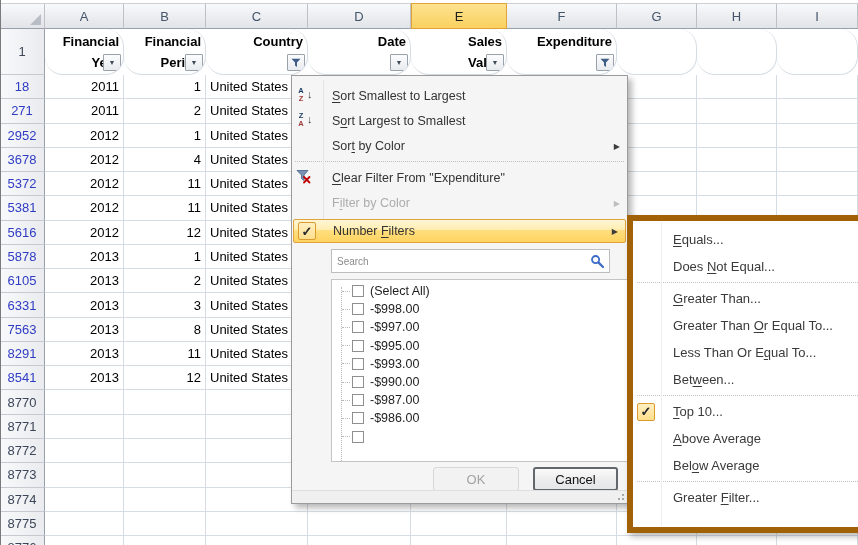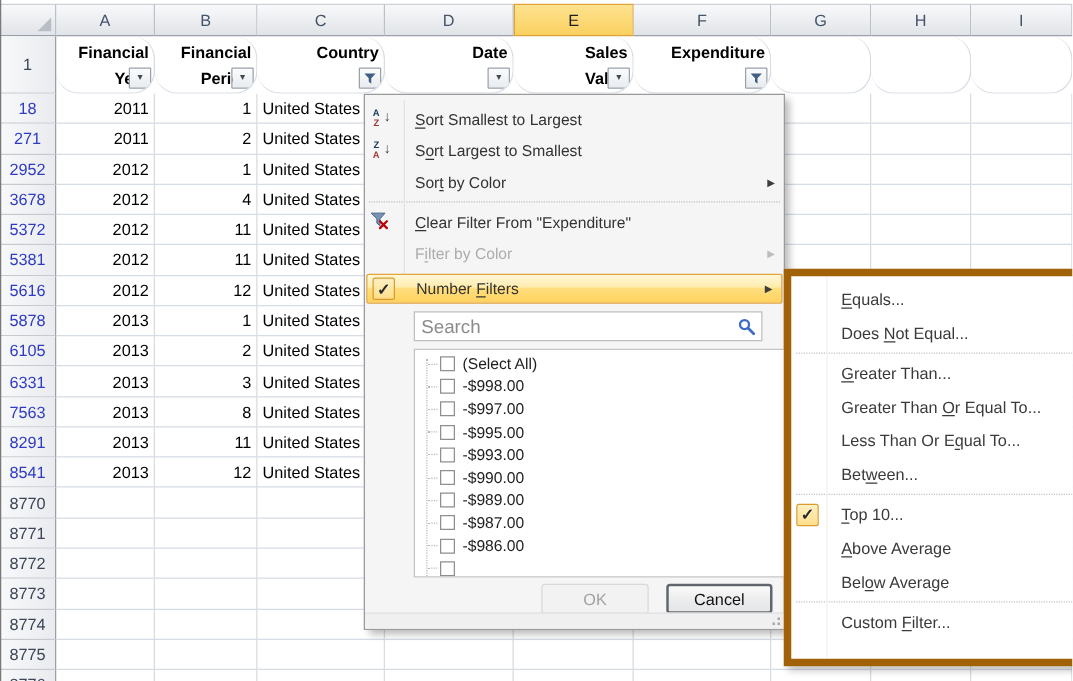--- a/index.html
+++ b/index.html
@@ -57,21 +57,21 @@
   .micon{position:absolute;left:4px;top:50%;transform:translateY(-50%);width:24px;height:18px;}
   .sorticon{display:flex;align-items:center;}
   .sorticon .letters{display:flex;flex-direction:column;font-size:7.5px;font-weight:bold;line-height:8px;
                      width:10px;text-align:center;}
   .sorticon .l1{color:#17375e;} .sorticon .l2{color:#9e3a38;}
   .sorticon .sarrow{font-size:11px;color:#3f3f3f;margin-left:1px;line-height:11px;}
 
   #fsearch{position:absolute;left:39px;top:173px;width:279px;height:24px;box-sizing:border-box;
            background:#fff;border:1px solid #bdbdbd;}
   #fsearch input{position:absolute;left:0;top:0;width:100%;height:100%;border:none;outline:none;
-                 box-sizing:border-box;padding:0 24px 0 5px;font-size:15px;color:#222;
+                 box-sizing:border-box;padding:0 24px 0 5px;font-size:10px;color:#222;
                  font-family:"Liberation Sans",sans-serif;background:transparent;}
   #fsearch input::placeholder{color:#8b8b8b;opacity:1;}
   #fsearch svg{position:absolute;right:4px;top:4px;}
 
   #vlist{position:absolute;left:39px;top:203px;width:330px;height:183px;box-sizing:border-box;
          background:#fff;border:1px solid #c4c4c4;overflow:hidden;}
   #vitems{position:absolute;left:0;top:2px;right:21px;bottom:0;overflow:hidden;}
   #vitems::before{content:"";position:absolute;left:9px;top:5px;bottom:0;border-left:1px dotted #b9b9b9;}
   .li{height:18.2px;display:flex;align-items:center;padding-left:10px;font-size:12.5px;color:#1e1e1e;
       white-space:nowrap;}
@@ -505,25 +505,20 @@
             <span>-$993.00</span>
           </div>
           <div class="li">
             <span class="conn"></span>
             <span class="cb"></span>
             <span>-$990.00</span>
           </div>
           <div class="li">
             <span class="conn"></span>
             <span class="cb"></span>
-            <span>-$989.00</span>
-          </div>
-          <div class="li">
-            <span class="conn"></span>
-            <span class="cb"></span>
             <span>-$987.00</span>
           </div>
           <div class="li">
             <span class="conn"></span>
             <span class="cb"></span>
             <span>-$986.00</span>
           </div>
           <div class="li">
             <span class="conn"></span>
             <span class="cb"></span>
@@ -570,16 +565,16 @@
         <span><span></span><u>T</u><span>op 10...</span></span>
       </div>
       <div class="sitem">
         <span><span></span><u>A</u><span>bove Average</span></span>
       </div>
       <div class="sitem">
         <span><span>Bel</span><u>o</u><span>w Average</span></span>
       </div>
       <div class="ssep"></div>
       <div class="sitem">
-        <span><span>Custom </span><u>F</u><span>ilter...</span></span>
+        <span><span>Greater </span><u>F</u><span>ilter...</span></span>
       </div>
     </div>
 </div>
 
 </body></html>

